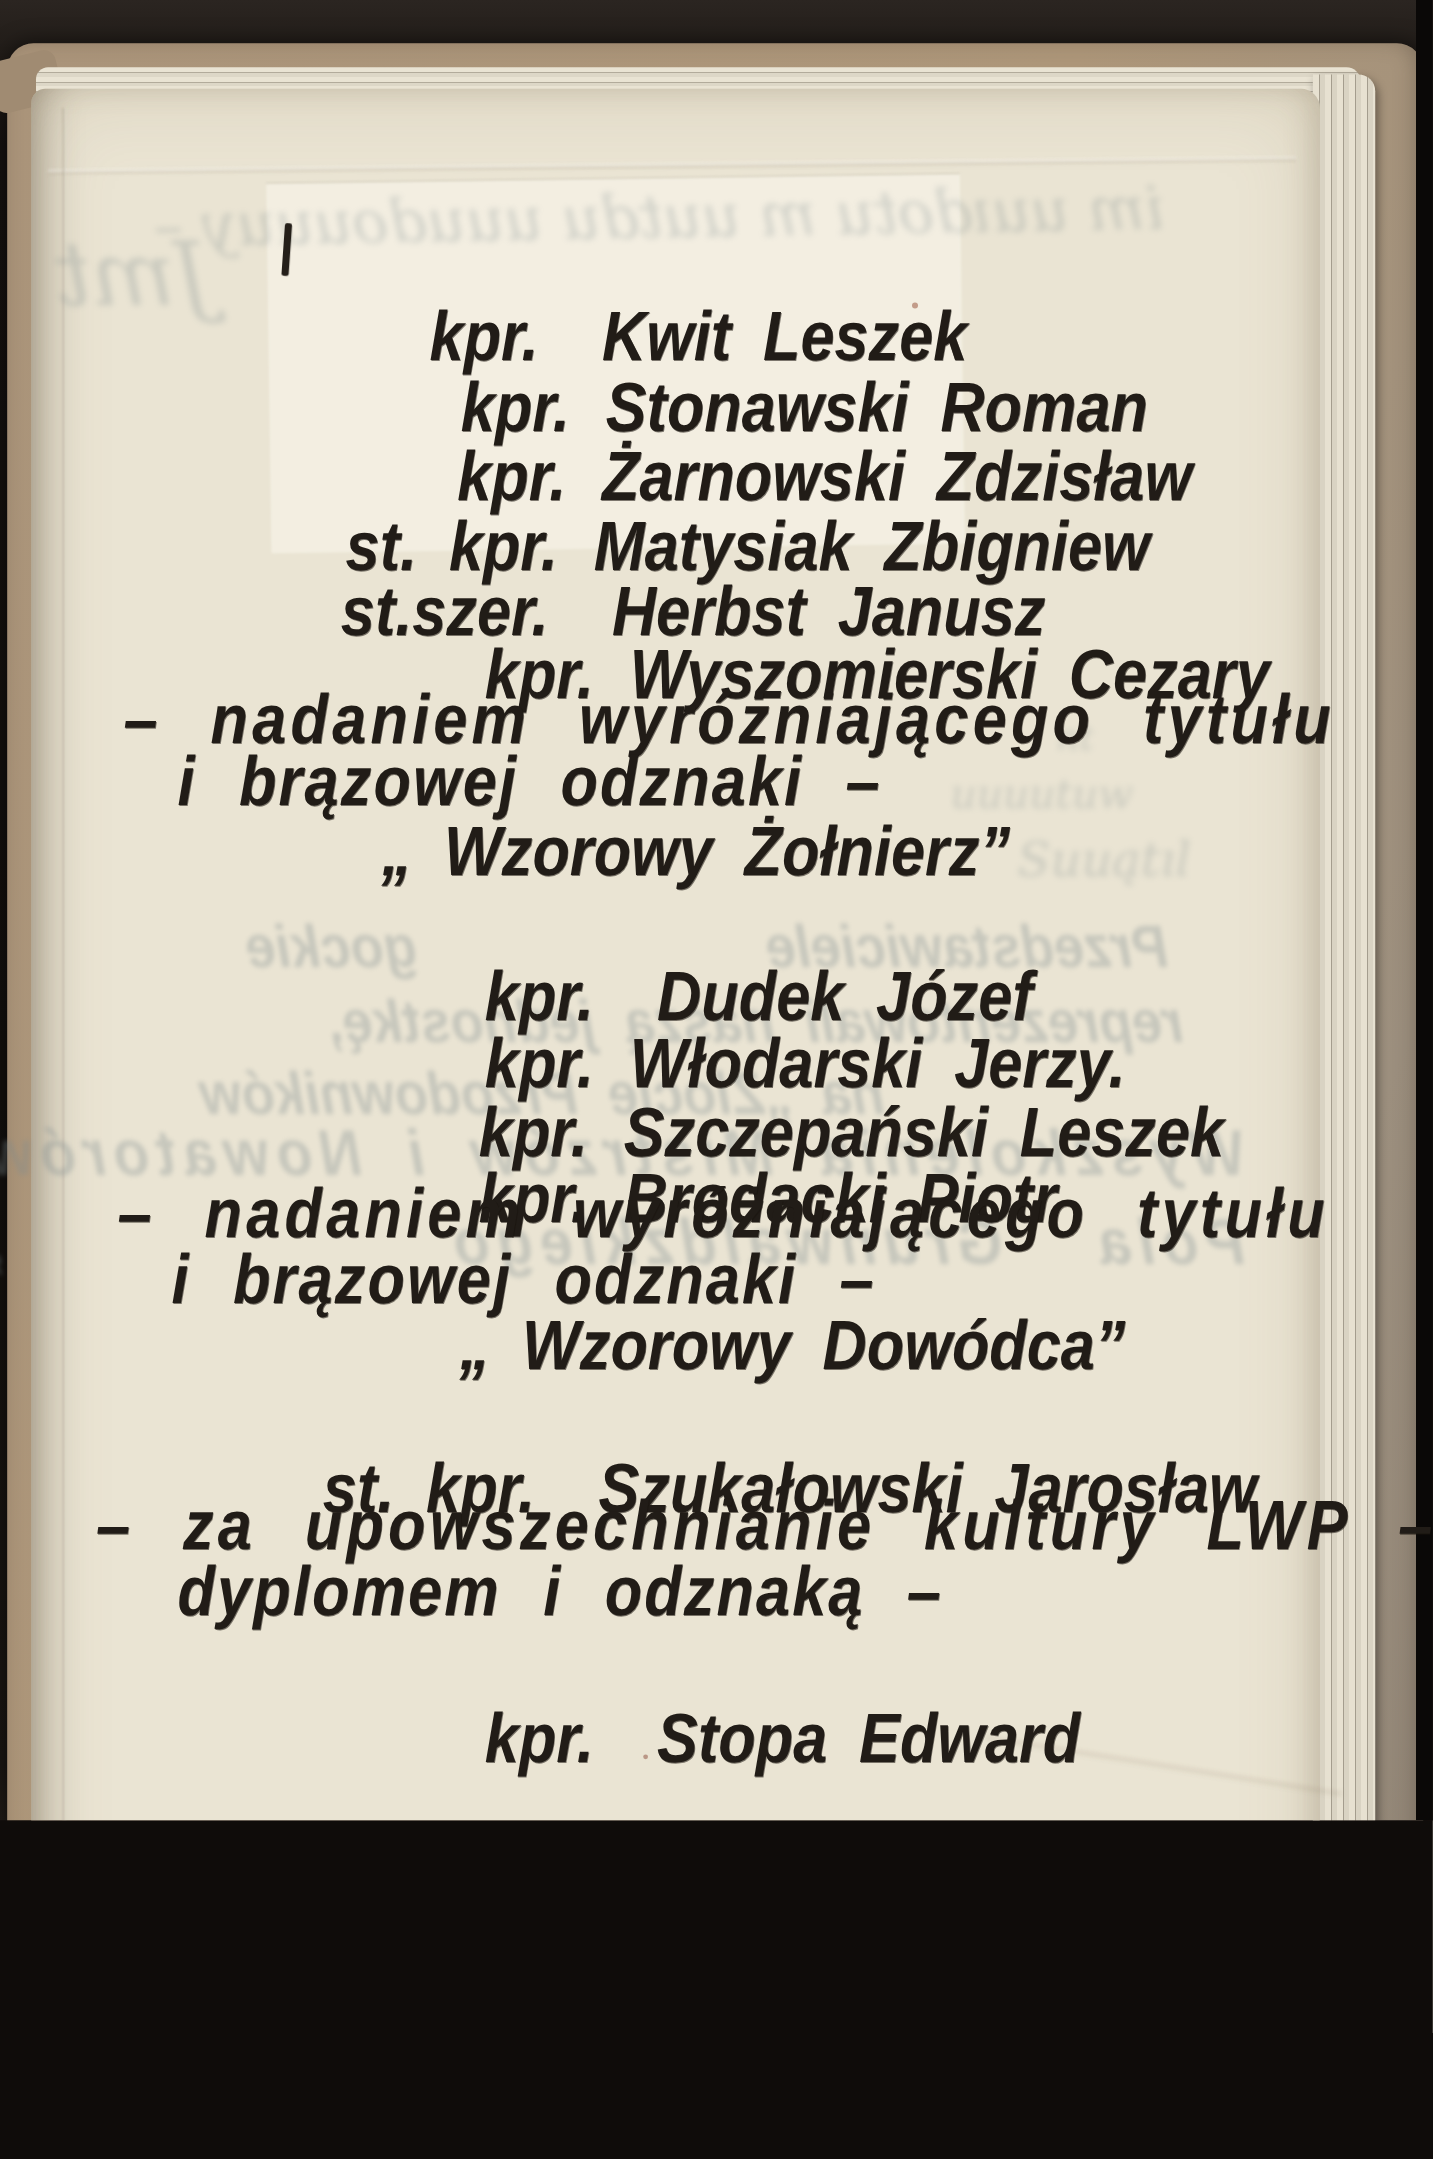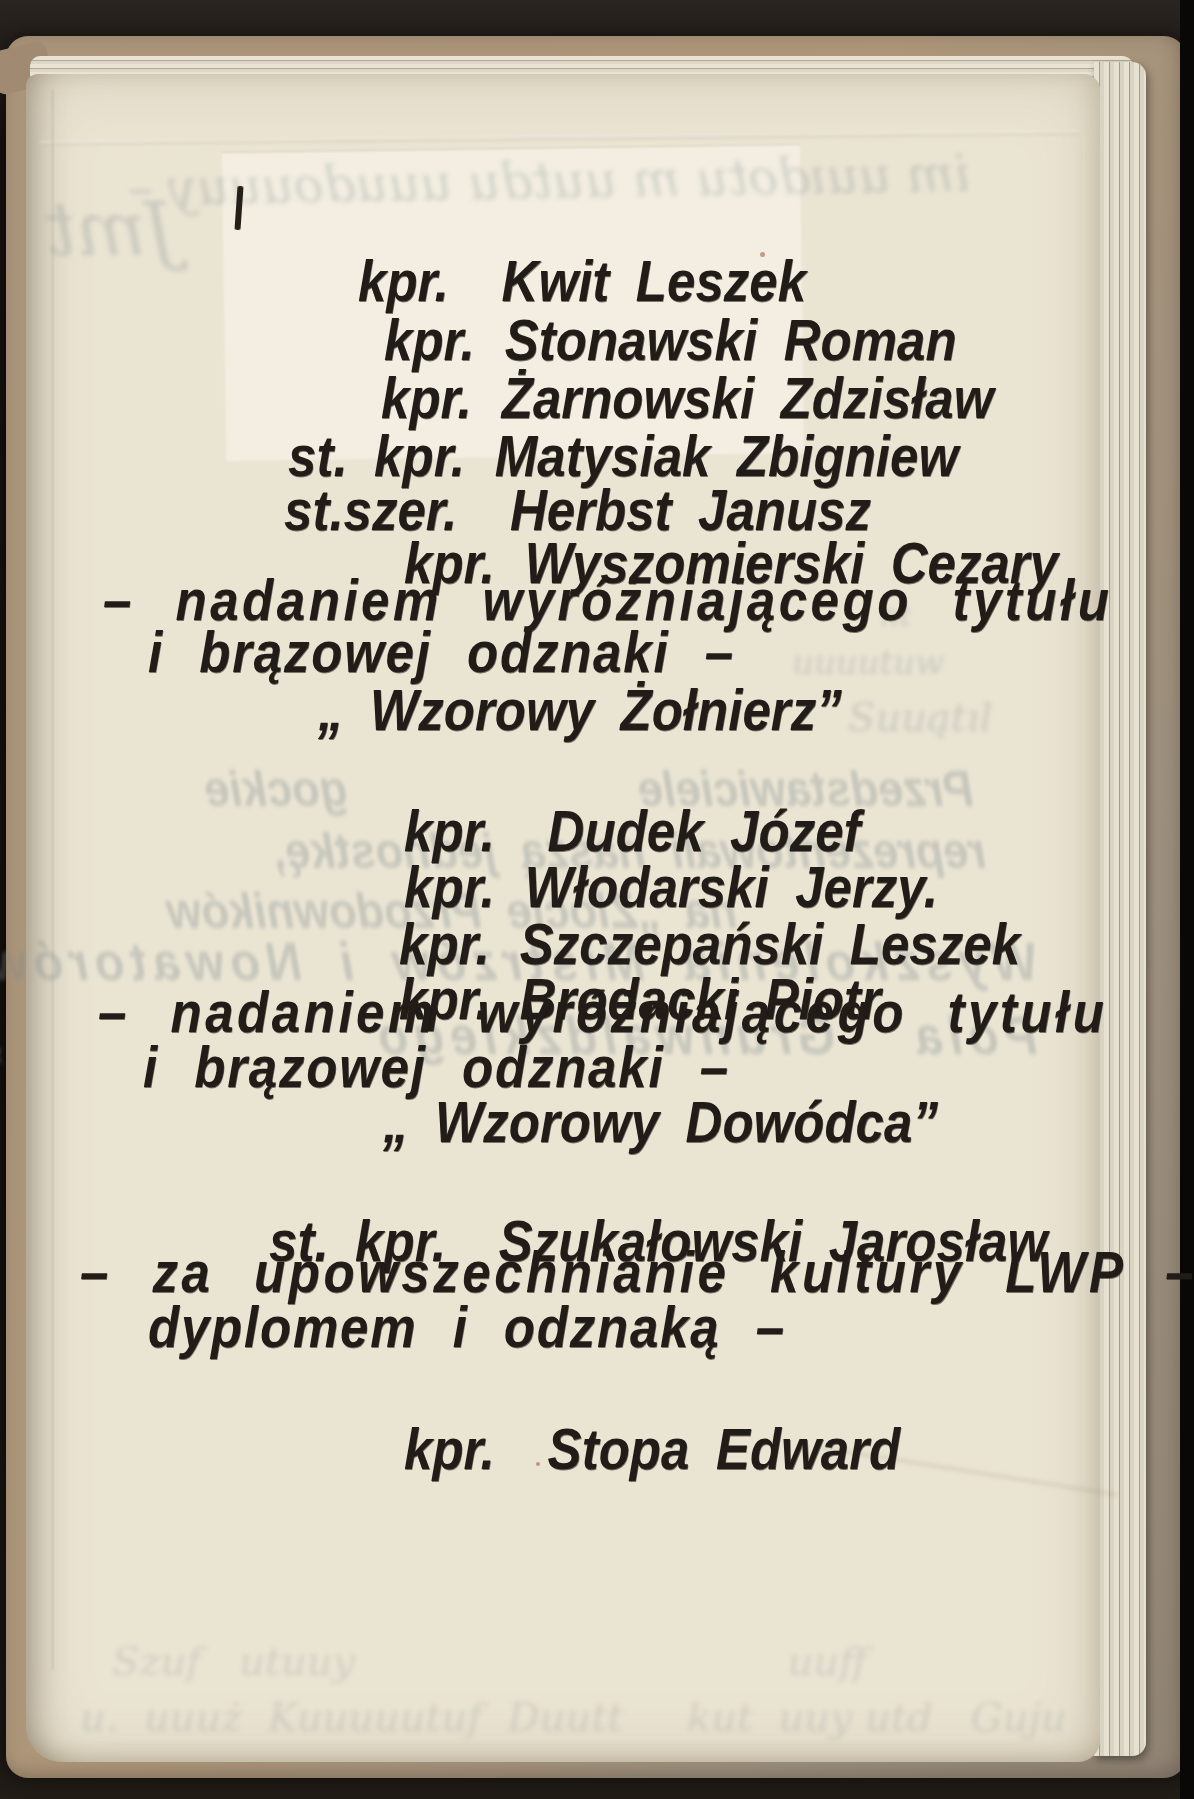--- a/index.html
+++ b/index.html
@@ -1,16 +1,16 @@
 <!DOCTYPE html>
 <html><head>
 <meta charset="utf-8">
 <style>
   html,body{margin:0;padding:0;background:#0f0c0a;}
-  #stage{position:relative;width:1194px;height:1799px;overflow:hidden;
+  #stage{position:relative;width:1194px;height:1517px;overflow:hidden;
          background:linear-gradient(180deg,#2b2521 0%,#211c18 3%,#161210 8%,#13100d 60%,#1b1713 97%,#231d18 100%);
          font-family:"Liberation Sans",sans-serif;}
   .abs{position:absolute;}
   
   #cover{left:6px;top:36px;width:1180px;height:1742px;border-radius:22px;
          background:linear-gradient(115deg,#aa947a 0%,#ad9679 45%,#9c8f7e 78%,#8f8374 100%);
          box-shadow:0 0 18px rgba(0,0,0,.55), inset -6px -4px 18px rgba(60,50,40,.35);}
   #cover-corner{left:-8px;top:46px;width:58px;height:44px;border-radius:10px;
          background:#a08b72;transform:rotate(-14deg);}
   

